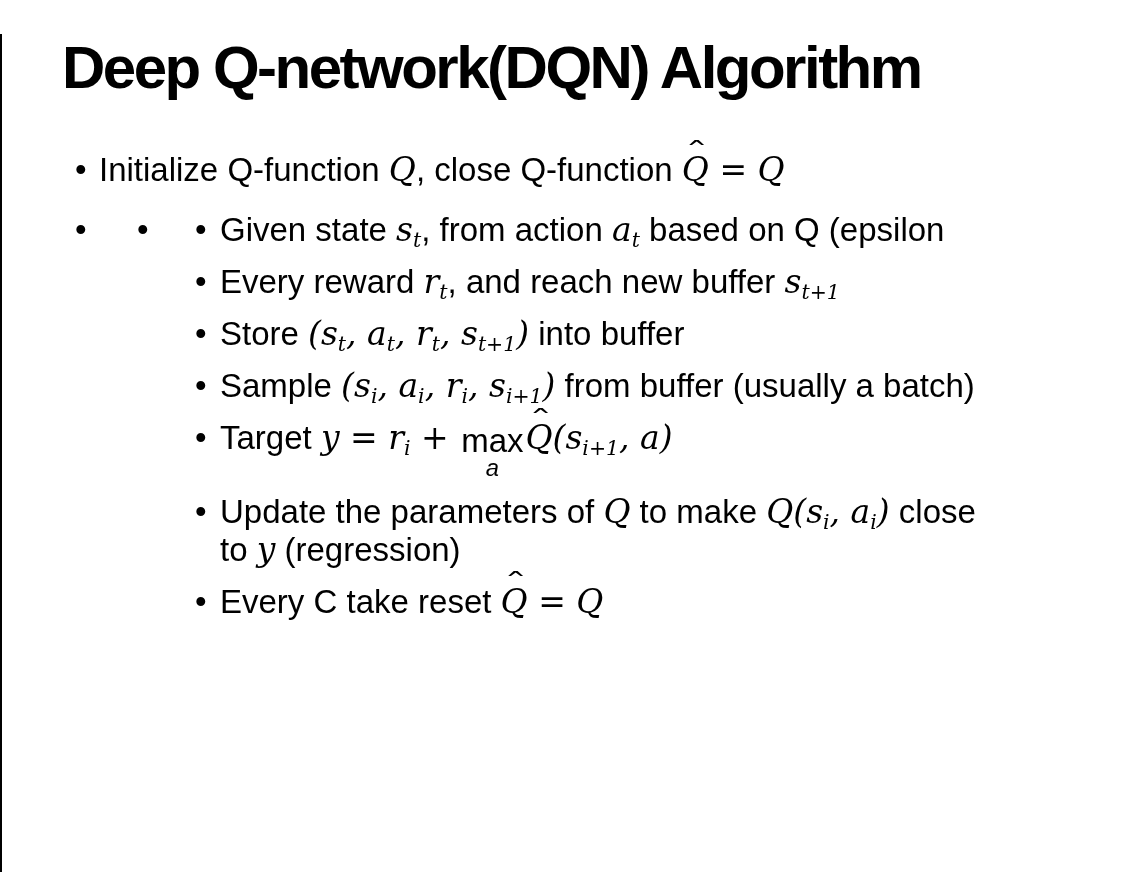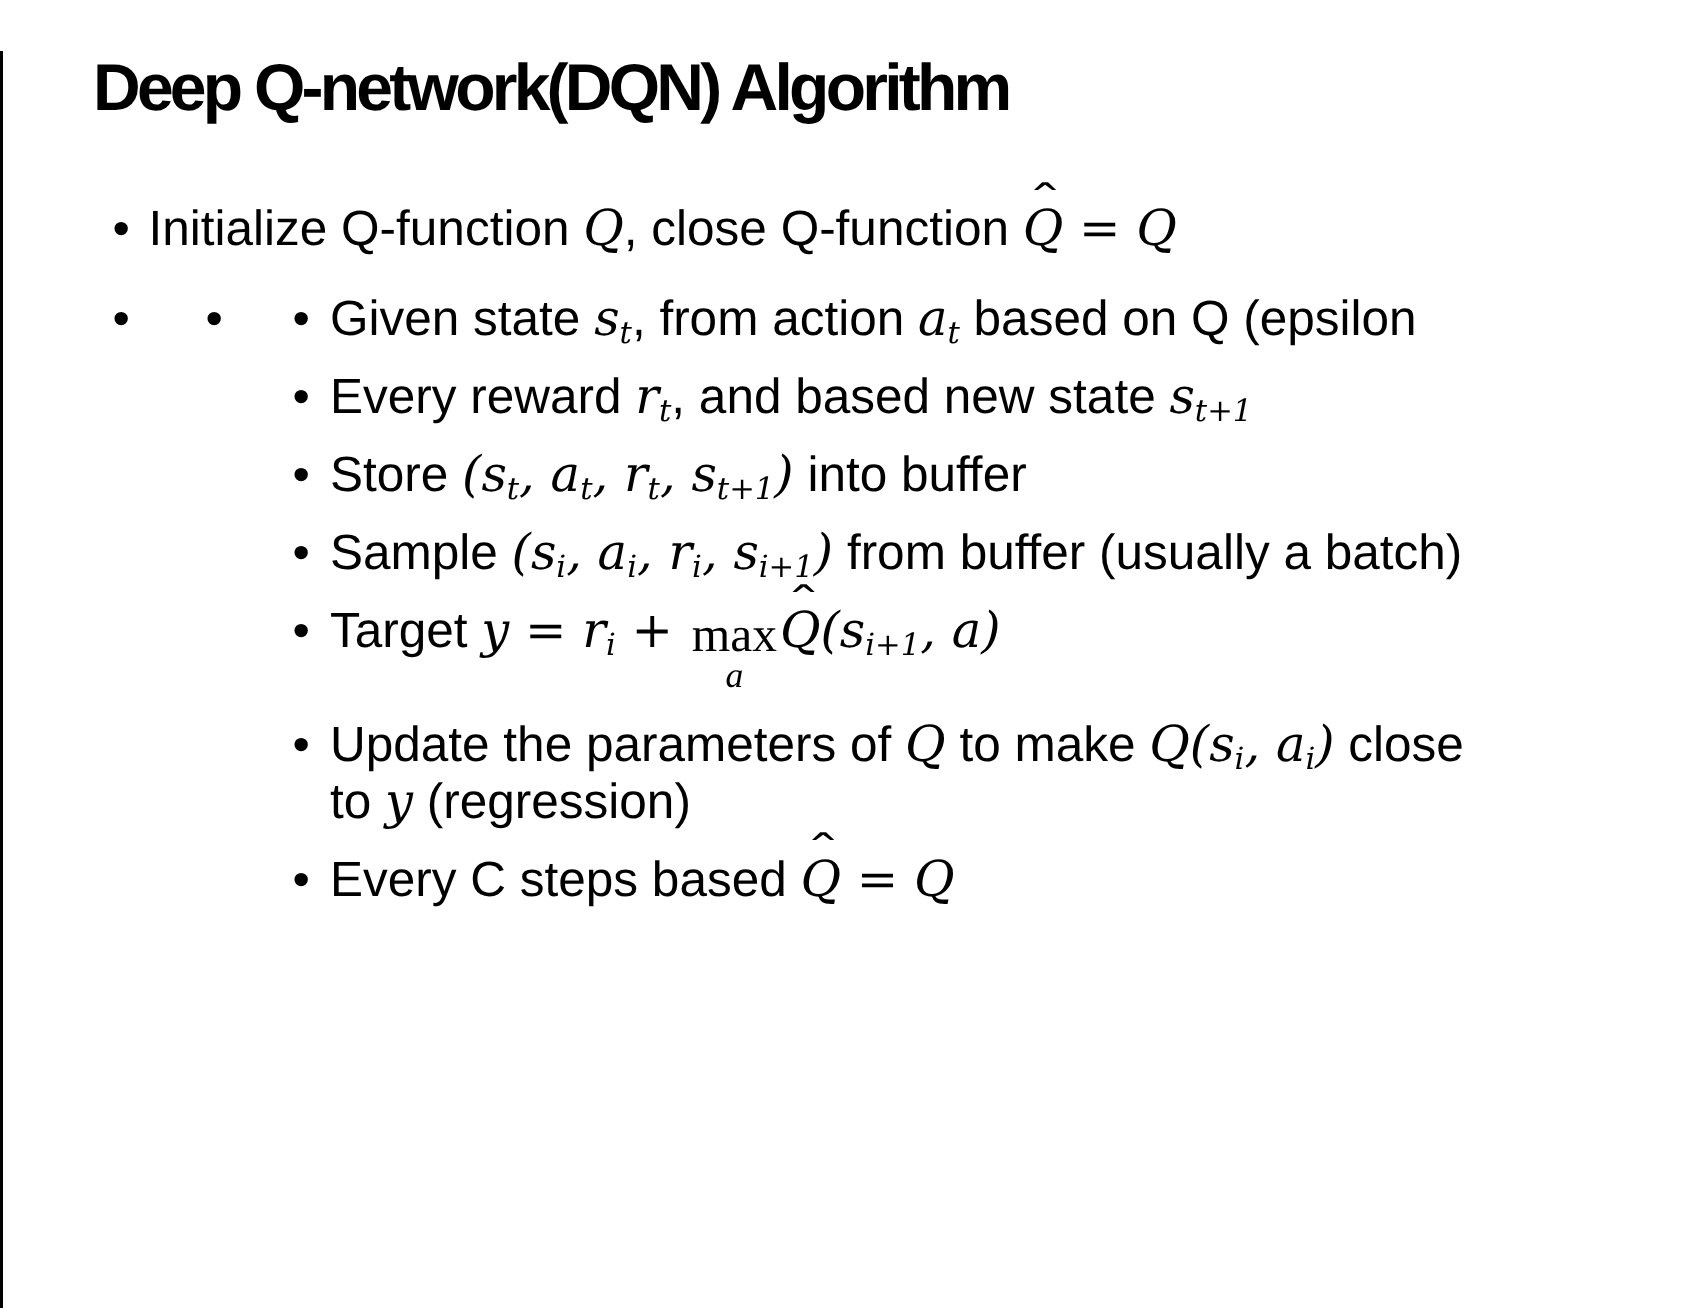--- a/index.html
+++ b/index.html
@@ -12,21 +12,21 @@
     position: relative;
     width: 1124px; height: 872px;
     box-sizing: border-box;
     background: #ffffff;
     border-left: 2px solid #000000;
     font-family: "Liberation Sans", sans-serif;
     color: #000000;
   }
   .title {
     margin: 34px 30px 0 60px;
-    font-size: 44px;
+    font-size: 60px;
     font-weight: 700;
     letter-spacing: -2.5px;
     line-height: 1.12;
     white-space: nowrap;
   }
   .bullets {
     margin-top: 50px;
     font-size: 33px;
     line-height: 38px;
   }
@@ -62,36 +62,36 @@
     top: -0.44em;
     transform: translateX(-38%) scaleX(1.7);
     font-style: normal;
     font-size: 0.85em;
     line-height: 1;
   }
   .munder {
     display: inline-block;
     text-align: center;
     vertical-align: -0.82em;
-    font-family: Liberation Serif, serif;
+    font-family: Liberation Sans, sans-serif;
     margin: 0 2px;
   }
   .munder .mo { display: block; line-height: 1.0; font-style: normal; }
   .munder .under { display: block; line-height: 0.9; font-size: 0.72em; font-style: italic; }
 </style>
 </head>
 <body>
 
 <div class="slide">
   <h1 class="title">Deep Q-network(DQN) Algorithm</h1>
   <div class="bullets">
       <div class="bullet level-1"><span class="marker">•</span><span class="content"><span class="txt">Initialize Q-function </span><span class="m">Q</span><span class="txt">, close Q-function </span><span class="mhat"><span class="hat">ˆ</span><span class="base">Q</span></span><span class="m"> = Q</span></span></div>
       <div class="bullet level-1"><span class="marker">•</span></div>
       <div class="bullet level-2"><span class="marker">•</span></div>
       <div class="bullet level-3"><span class="marker">•</span><span class="content"><span class="txt">Given state </span><span class="m">s</span><sub class="msub">t</sub><span class="txt">, from action </span><span class="m">a</span><sub class="msub">t</sub><span class="txt"> based on Q (epsilon</span><br></span></div>
-      <div class="bullet level-3"><span class="marker">•</span><span class="content"><span class="txt">Every reward </span><span class="m">r</span><sub class="msub">t</sub><span class="txt">, and based new state </span><span class="m">s</span><sub class="msub">t+1</sub></span></div>
+      <div class="bullet level-3"><span class="marker">•</span><span class="content"><span class="txt">Every reward </span><span class="m">r</span><sub class="msub">t</sub><span class="txt">, and reach new buffer </span><span class="m">s</span><sub class="msub">t+1</sub></span></div>
       <div class="bullet level-3"><span class="marker">•</span><span class="content"><span class="txt">Store </span><span class="m">(</span><span class="m">s</span><sub class="msub">t</sub><span class="m">, </span><span class="m">a</span><sub class="msub">t</sub><span class="m">, </span><span class="m">r</span><sub class="msub">t</sub><span class="m">, </span><span class="m">s</span><sub class="msub">t+1</sub><span class="m">)</span><span class="txt"> into buffer</span></span></div>
       <div class="bullet level-3"><span class="marker">•</span><span class="content"><span class="txt">Sample </span><span class="m">(</span><span class="m">s</span><sub class="msub">i</sub><span class="m">, </span><span class="m">a</span><sub class="msub">i</sub><span class="m">, </span><span class="m">r</span><sub class="msub">i</sub><span class="m">, </span><span class="m">s</span><sub class="msub">i+1</sub><span class="m">)</span><span class="txt"> from buffer (usually a batch)</span></span></div>
       <div class="bullet level-3"><span class="marker">•</span><span class="content"><span class="txt">Target </span><span class="m">y = </span><span class="m">r</span><sub class="msub">i</sub><span class="m"> + </span><span class="munder"><span class="mo">max</span><span class="under">a</span></span><span class="mhat"><span class="hat">ˆ</span><span class="base">Q</span></span><span class="m">(</span><span class="m">s</span><sub class="msub">i+1</sub><span class="m">, a)</span></span></div>
       <div class="bullet level-3"><span class="marker">•</span><span class="content"><span class="txt">Update the parameters of </span><span class="m">Q</span><span class="txt"> to make </span><span class="m">Q(</span><span class="m">s</span><sub class="msub">i</sub><span class="m">, </span><span class="m">a</span><sub class="msub">i</sub><span class="m">)</span><span class="txt"> close</span><br><span class="txt">to </span><span class="m">y</span><span class="txt"> (regression)</span></span></div>
-      <div class="bullet level-3"><span class="marker">•</span><span class="content"><span class="txt">Every C steps based </span><span class="mhat"><span class="hat">ˆ</span><span class="base">Q</span></span><span class="m"> = Q</span></span></div>
+      <div class="bullet level-3"><span class="marker">•</span><span class="content"><span class="txt">Every C take reset </span><span class="mhat"><span class="hat">ˆ</span><span class="base">Q</span></span><span class="m"> = Q</span></span></div>
     </div>
 </div>
 
 </body></html>

